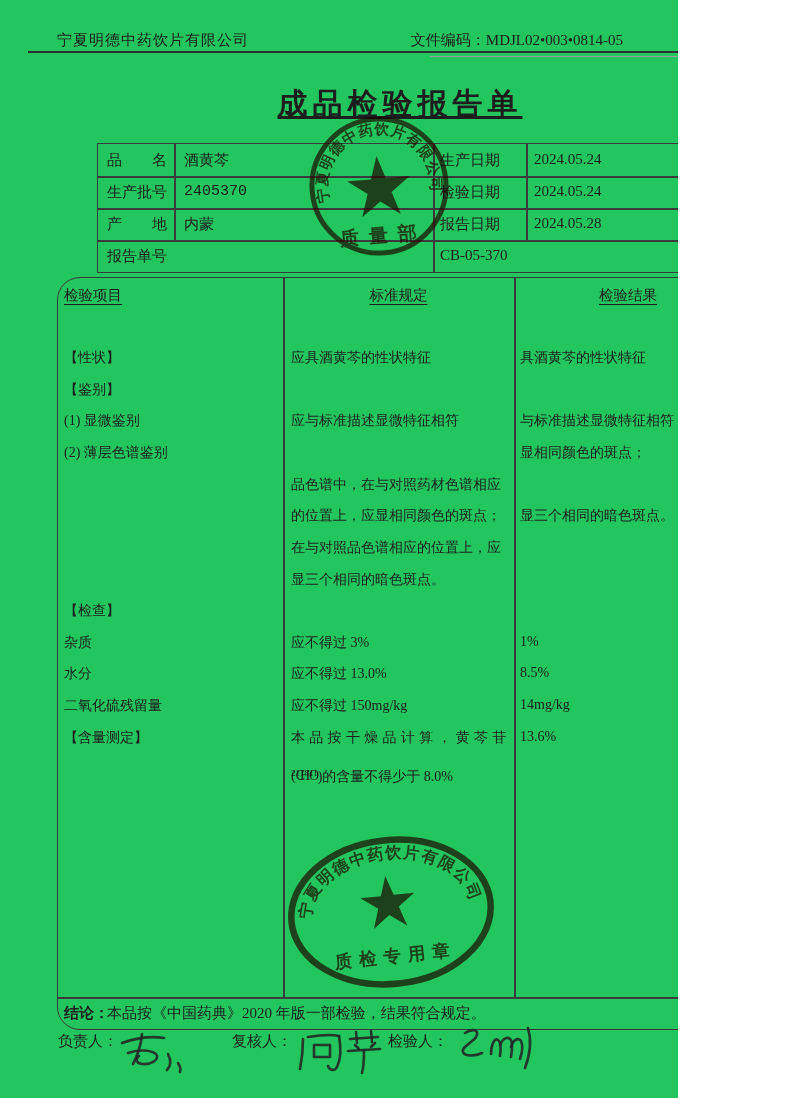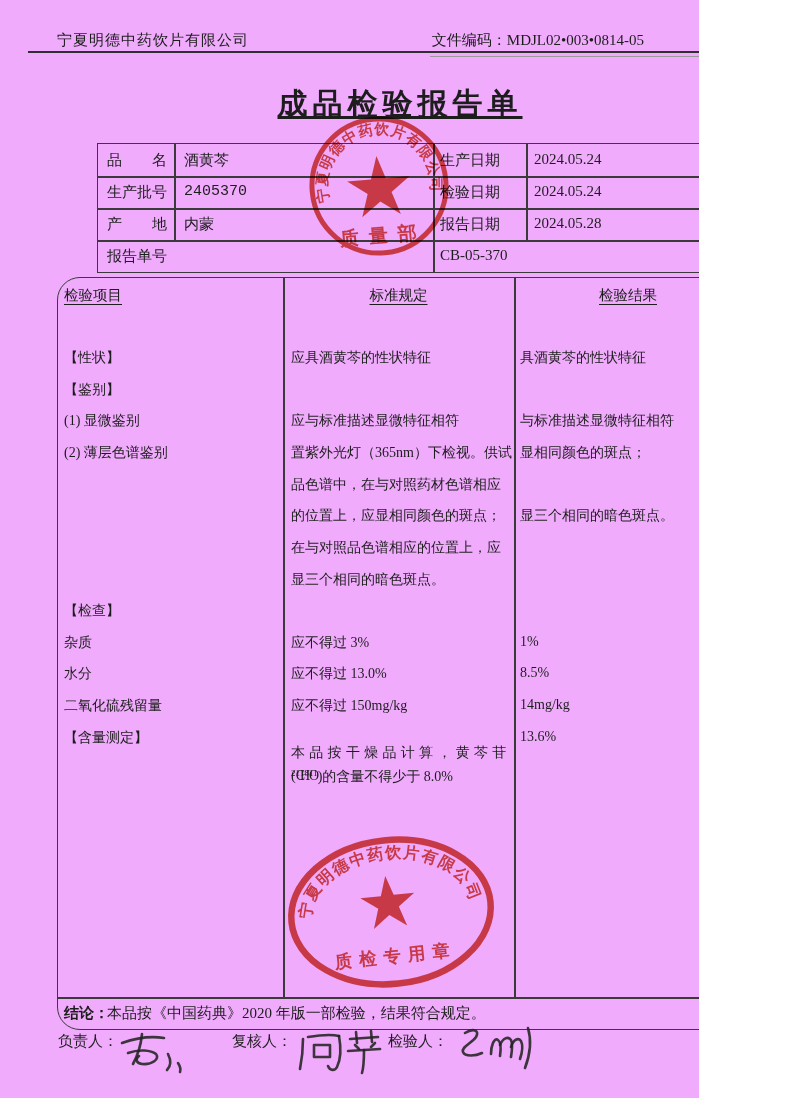--- a/index.html
+++ b/index.html
@@ -1,17 +1,17 @@
 <!DOCTYPE html>
 <html><head>
 <meta charset="utf-8">
 <style>
   html,body{margin:0;padding:0;background:#ffffff;}
-  .page{position:relative;width:678px;height:1098px;background:#f0abfc;overflow:hidden;
-        font-family:"Liberation Serif","DejaVu Serif",serif;color:#1d1d1d;padding-left:21px;}
+  .page{position:relative;width:678px;height:1098px;background:#22c55e;overflow:hidden;
+        font-family:"Liberation Serif","DejaVu Serif",serif;color:#1d1d1d;}
   .abs{position:absolute;}
   .nowrap{white-space:nowrap;}
 
   
   .hdr-company{left:57px;top:31px;font-size:15px;letter-spacing:1px;}
   .hdr-code{right:55px;top:31px;font-size:15px;}
   .hdr-rule{left:28px;top:51px;width:718px;height:2px;background:#2f2f2f;}
   .hdr-rule2{left:430px;top:56px;width:316px;height:1px;background:#9a9a9a;}
 
   .title{left:0;top:84px;width:800px;text-align:center;font-size:30px;font-weight:bold;letter-spacing:5px;text-decoration:underline;}
@@ -33,21 +33,21 @@
 
   
   .mt{left:57px;top:277px;width:686px;height:751px;border-radius:23px;}
   .mh{position:absolute;top:8px;font-size:14.5px;}
   .mh u{text-decoration:underline;text-underline-offset:4px;}
   .ln{position:absolute;left:0;width:100%;height:22px;font-size:14px;}
   .ln span{position:absolute;top:8px;white-space:nowrap;}
   .ci{left:6px;}
   .cs{left:233px;width:222px;}
   .cr{left:462px;width:218px;}
-  .just{letter-spacing:4.3px;margin-top:15px;}
+  .just{letter-spacing:4.3px;}
   sub{font-size:9px;}
 
   .concl{position:absolute;left:0;top:719px;width:100%;height:30px;}
   .concl span{position:absolute;top:7px;font-size:15px;white-space:nowrap;}
 
   
   .sig-label{font-size:15px;top:1032px;}
   .sigsvg{position:absolute;}
   .sigsvg path{stroke:#232323;stroke-width:2.6;fill:none;stroke-linecap:round;stroke-linejoin:round;opacity:.88;}
 
@@ -116,21 +116,20 @@
     <div class="ln" style="top:95px">
       <span class="ci">【鉴别】</span>
     </div>
     <div class="ln" style="top:126px">
       <span class="ci">(1) 显微鉴别</span>
       <span class="cs">应与标准描述显微特征相符</span>
       <span class="cr">与标准描述显微特征相符</span>
     </div>
     <div class="ln" style="top:158px">
       <span class="ci">(2) 薄层色谱鉴别</span>
-      <span class="cs">置紫外光灯（365nm）下检视。供试</span>
       <span class="cr">显相同颜色的斑点；</span>
     </div>
     <div class="ln" style="top:190px">
       <span class="cs">品色谱中，在与对照药材色谱相应</span>
     </div>
     <div class="ln" style="top:221px">
       <span class="cs">的位置上，应显相同颜色的斑点；</span>
       <span class="cr">显三个相同的暗色斑点。</span>
     </div>
     <div class="ln" style="top:253px">

